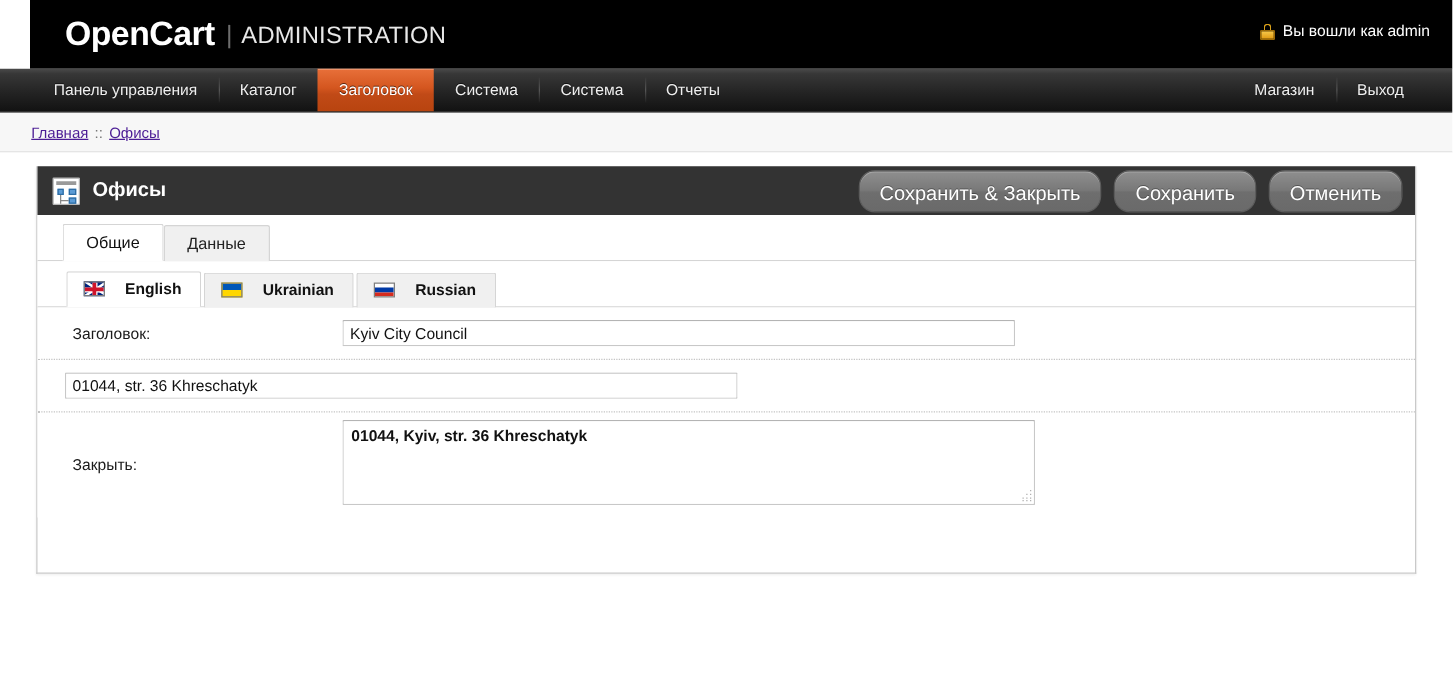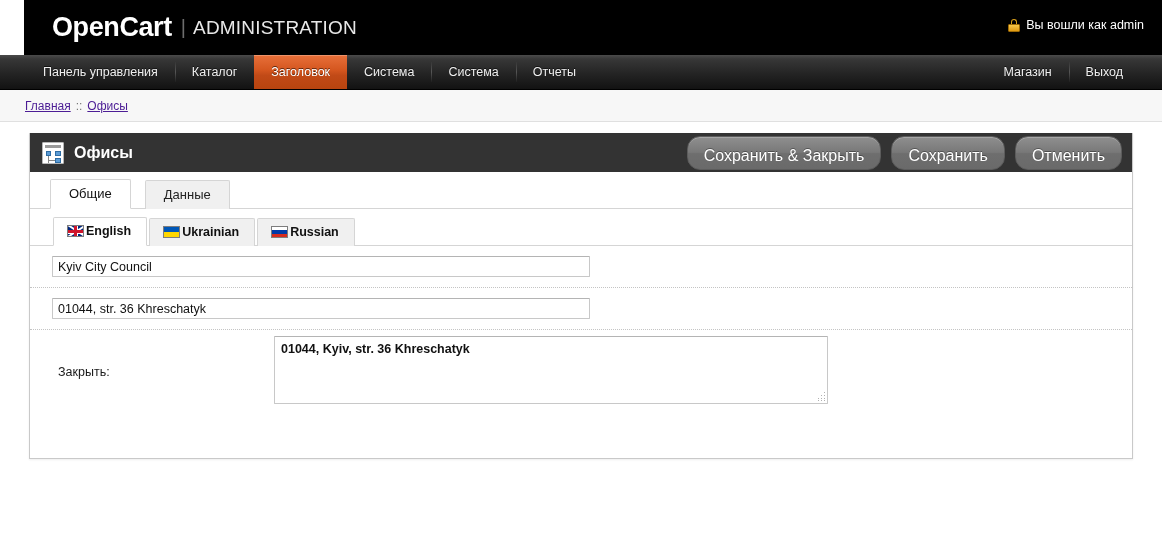--- a/index.html
+++ b/index.html
@@ -214,21 +214,21 @@
   }
   .tab {
     border: 1px solid #d5d5d5;
     border-bottom: none;
     background: #f0f0f0;
     padding: 6px 18px 6px 18px;
     font-size: 13px;
     color: #222;
     cursor: pointer;
     position: relative;
-    margin-right: 14px;
+    margin-right: 0;
     border-radius: 2px 2px 0 0;
     bottom: -1px;
     line-height: 16px;
     white-space: nowrap;
   }
   .tab.active {
     background: #ffffff;
     color: #111;
     border-bottom: 1px solid #ffffff;
     font-weight: normal;
@@ -249,21 +249,21 @@
     background: #f0f0f0;
     padding: 5px 15px 6px 13px;
     font-size: 12.5px;
     font-weight: bold;
     color: #111;
     cursor: pointer;
     margin-right: 2px;
     border-radius: 2px 2px 0 0;
     bottom: -1px;
     position: relative;
-    display: flex; align-items: center; gap: 2px;
+    display: flex; align-items: center; gap: 16px;
     line-height: 16px;
     white-space: nowrap;
   }
   .lang-tab.active {
     background: #ffffff;
     border-bottom: 1px solid #ffffff;
   }
   .flag {
     width: 17px; height: 12px;
     border: 1px solid #7d7d7d;
@@ -469,20 +469,21 @@
           <span class="flag flag-ru">
             <span class="band-b"></span>
             <span class="band-r"></span>
           </span>
           <span>Russian</span>
         </div>
       </div>
 
     <div id="form-body">
         <div class="form-row">
+          <div class="form-label"><span>Заголовок:</span></div>
           <div class="form-field"><input type="text" class="text-input" value="Kyiv City Council" style=""></div>
         </div>
         <div class="form-row">
           <div class="form-field"><input type="text" class="text-input" value="01044, str. 36 Khreschatyk" style=""></div>
         </div>
         <div class="form-row tall">
           <div class="form-label"><span>Закрыть:</span></div>
           <div class="form-field"><span class="textarea-wrap"><textarea class="text-area" value="01044, Kyiv, str. 36 Khreschatyk" style="">01044, Kyiv, str. 36 Khreschatyk</textarea><span class="resize-grip">
                 <i style="left:8px;top:0px;"></i>
                 <i style="left:8px;top:3px;"></i>

